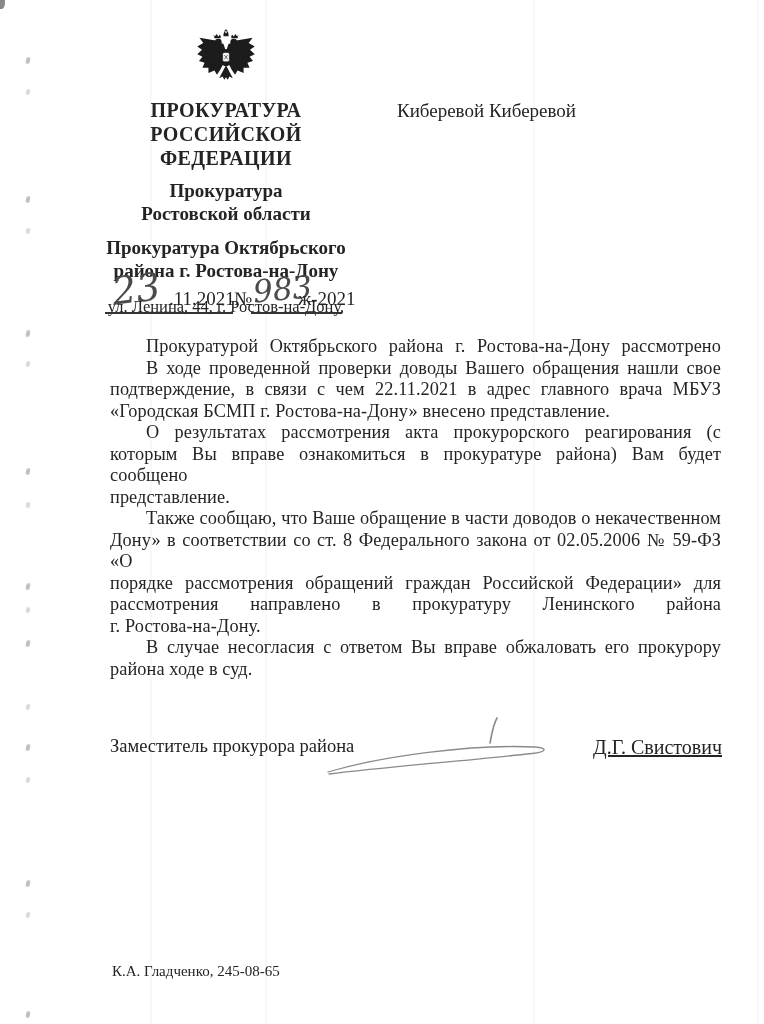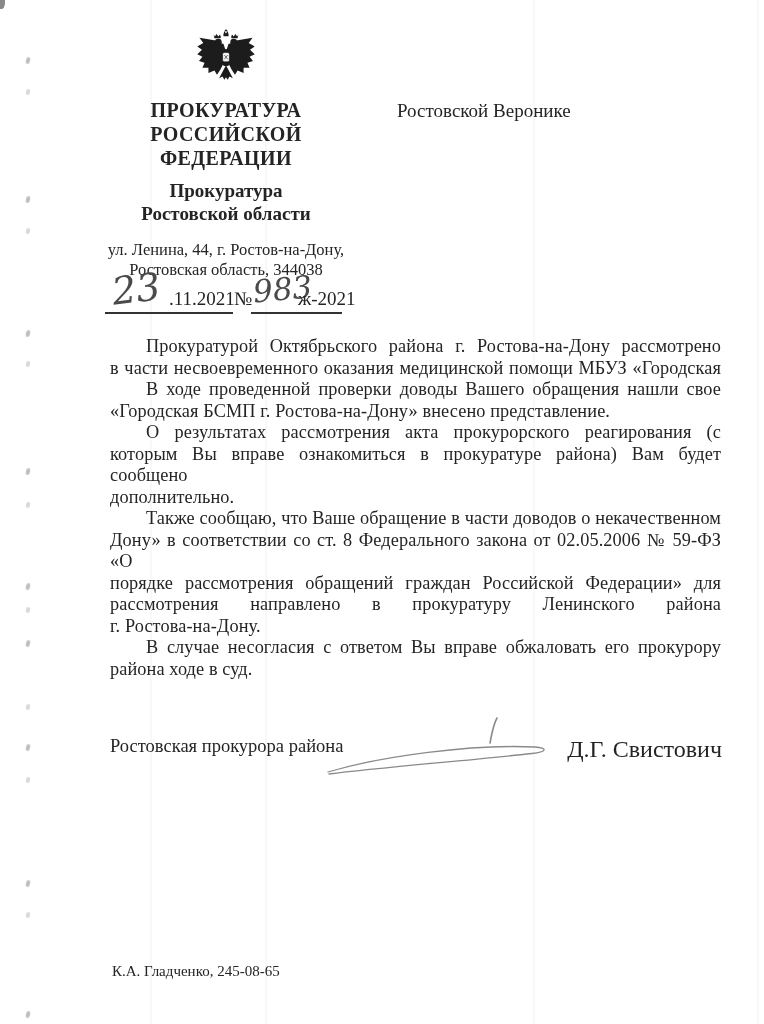--- a/index.html
+++ b/index.html
@@ -38,21 +38,21 @@
   .num-suffix{position:absolute;left:298px;top:288px;font-size:19px;}
   .ref-underline2{position:absolute;left:251px;top:312px;width:91px;height:1.5px;background:#333;}
   
   .body-text{position:absolute;left:110px;top:336px;width:611px;font-size:18.3px;}
   .bline{line-height:21.5px;text-align:justify;text-align-last:justify;
     letter-spacing:0.1px;white-space:normal;}
   .bline.first{text-indent:36px;}
   .bline.last{text-align-last:left;}
   
   .sig-title{position:absolute;left:110px;top:736px;font-size:18.5px;}
-  .sig-name{position:absolute;right:42px;top:736px;font-size:24px;}
+  .sig-name{position:absolute;right:42px;top:736px;font-size:20px;text-decoration:underline;}
   .sig-stroke{position:absolute;left:322px;top:710px;width:232px;height:74px;}
   
   .footer-exec{position:absolute;left:112px;top:963px;font-size:15px;}
 </style>
 </head>
 <body>
 
 <div class="page">
 
   <div id="artifacts">
@@ -115,56 +115,59 @@
         <rect x="62" y="52" width="16" height="22" rx="4" fill="#f4f4f4" stroke="#1c1c1c" stroke-width="1.6"></rect>
         <path d="M66,58 L74,68 M74,58 L66,68" stroke="#1c1c1c" stroke-width="1.4"></path>
       </svg>
     </div>
     <div class="org-line">ПРОКУРАТУРА</div>
     <div class="org-line">РОССИЙСКОЙ ФЕДЕРАЦИИ</div>
     <div class="suborg-block">
       <div class="suborg-line">Прокуратура</div>
       <div class="suborg-line">Ростовской области</div>
     </div>
+    <div class="dept-block">
+      <div class="dept-line">Прокуратура Октябрьского</div>
+      <div class="dept-line">района г. Ростова-на-Дону</div>
+    </div>
     <div class="addr-block">
       <div class="addr-line">ул. Ленина, 44, г. Ростов-на-Дону,</div>
-      <div class="addr-line">Ростовская область, 344038</div>
     </div>
   </div>
 
-  <div class="addressee">Ростовской Веронике</div>
+  <div class="addressee">Киберевой Киберевой</div>
 
   <div>
     <span class="hand hw-day">23</span>
     <span class="date-printed">.11.2021</span>
     <div class="ref-underline1"></div>
     <span class="num-sign">№</span>
     <span class="hand hw-num">983</span>
     <span class="num-suffix">ж-2021</span>
     <div class="ref-underline2"></div>
   </div>
 
   <div class="body-text" id="body-paragraphs">
       <div class="bline first">Прокуратурой Октябрьского района г. Ростова-на-Дону рассмотрено</div>
-      <div class="bline">в части несвоевременного оказания медицинской помощи МБУЗ «Городская</div>
       <div class="bline first">В ходе проведенной проверки доводы Вашего обращения нашли свое</div>
+      <div class="bline">подтверждение, в связи с чем 22.11.2021 в адрес главного врача МБУЗ</div>
       <div class="bline last">«Городская БСМП г. Ростова-на-Дону» внесено представление.</div>
       <div class="bline first">О результатах рассмотрения акта прокурорского реагирования (с</div>
       <div class="bline">которым Вы вправе ознакомиться в прокуратуре района) Вам будет сообщено</div>
-      <div class="bline last">дополнительно.</div>
+      <div class="bline last">представление.</div>
       <div class="bline first">Также сообщаю, что Ваше обращение в части доводов о некачественном</div>
       <div class="bline">Дону» в соответствии со ст. 8 Федерального закона от 02.05.2006 № 59-ФЗ «О</div>
       <div class="bline">порядке рассмотрения обращений граждан Российской Федерации» для</div>
       <div class="bline">рассмотрения направлено в прокуратуру Ленинского района</div>
       <div class="bline last">г. Ростова-на-Дону.</div>
       <div class="bline first">В случае несогласия с ответом Вы вправе обжаловать его прокурору</div>
       <div class="bline last">района ходе в суд.</div>
     </div>
 
-  <div class="sig-title">Ростовская прокурора района</div>
+  <div class="sig-title">Заместитель прокурора района</div>
   <svg class="sig-stroke" viewBox="0 0 232 74" aria-hidden="true">
     <path d="M6,62 C60,46 150,34 213,37 C226,37.8 225,42 210,43.5 C140,51 55,58 7,64" fill="none" stroke="#8a8a8a" stroke-width="1.3" stroke-linecap="round"></path>
     <path d="M168,33 C170,22 172,13 175,8" fill="none" stroke="#8a8a8a" stroke-width="1.6" stroke-linecap="round"></path>
   </svg>
   <div class="sig-name">Д.Г. Свистович</div>
 
   <div class="footer-exec">К.А. Гладченко, 245-08-65</div>
 
 </div>
 

